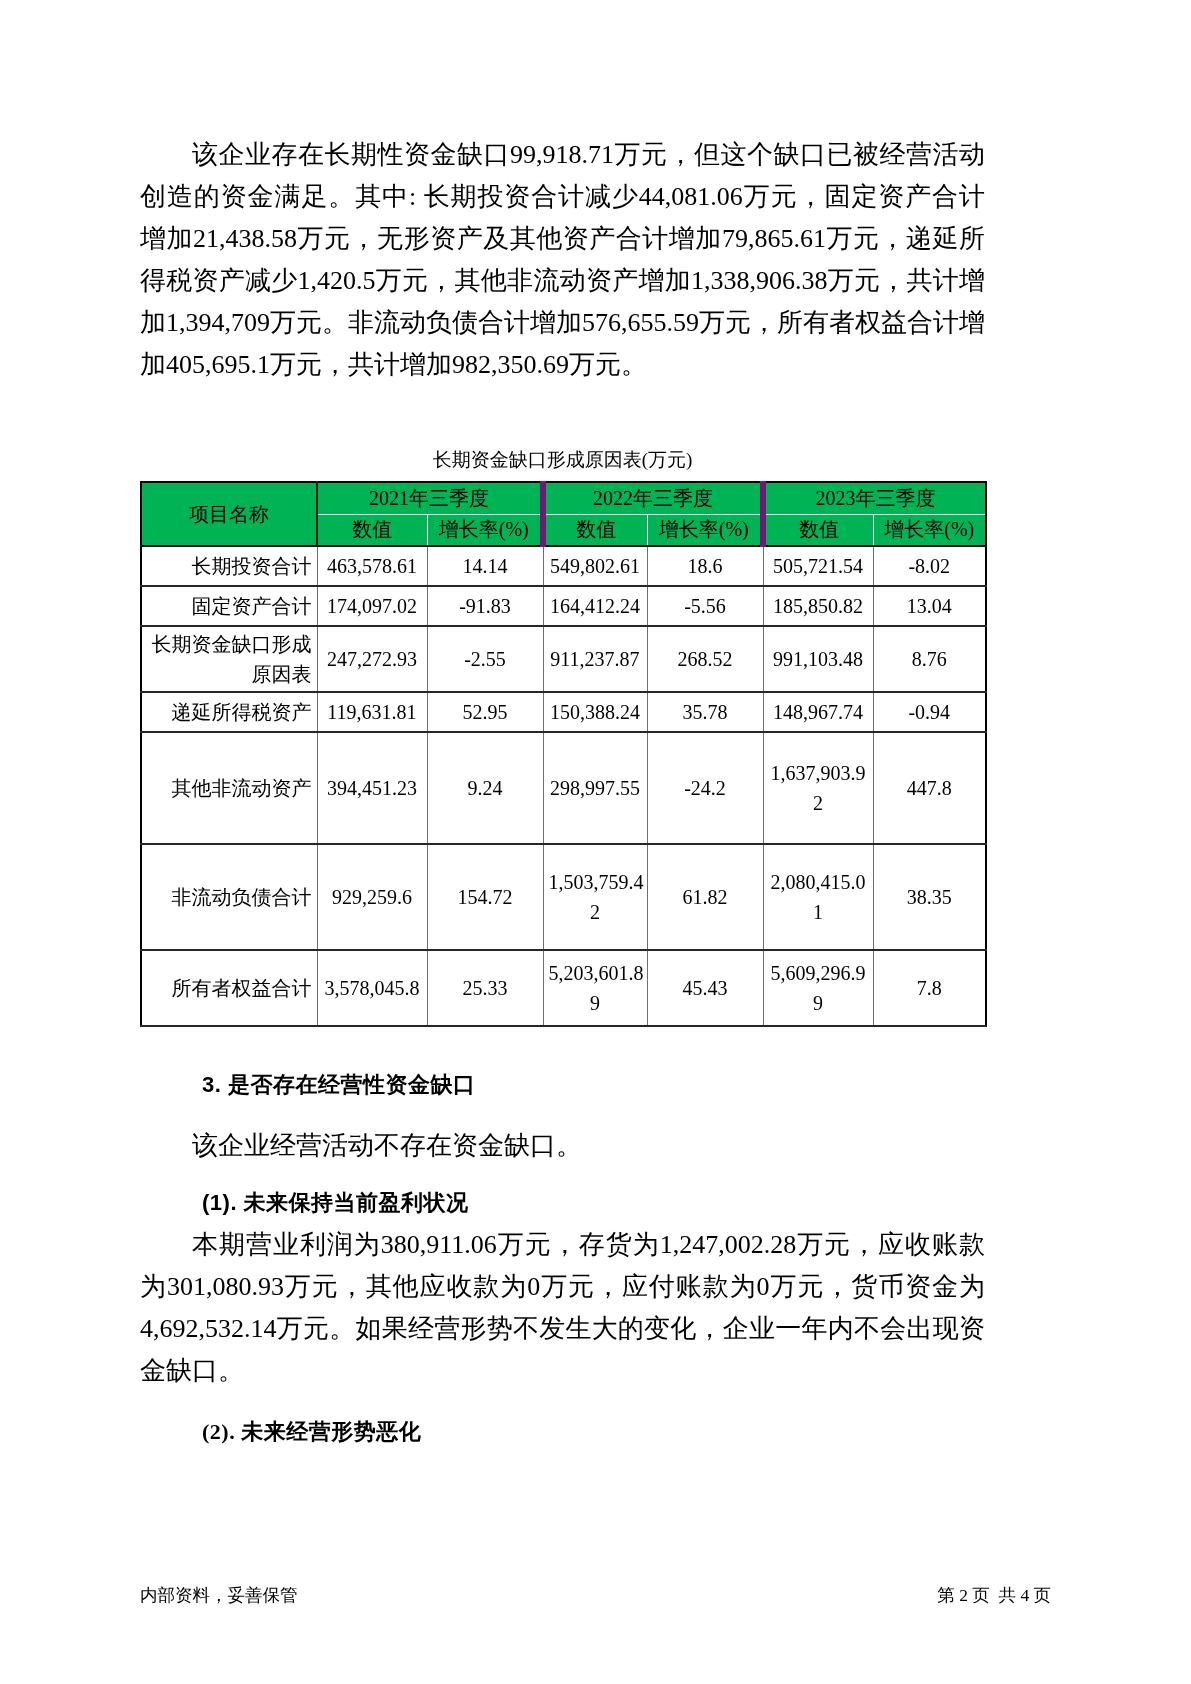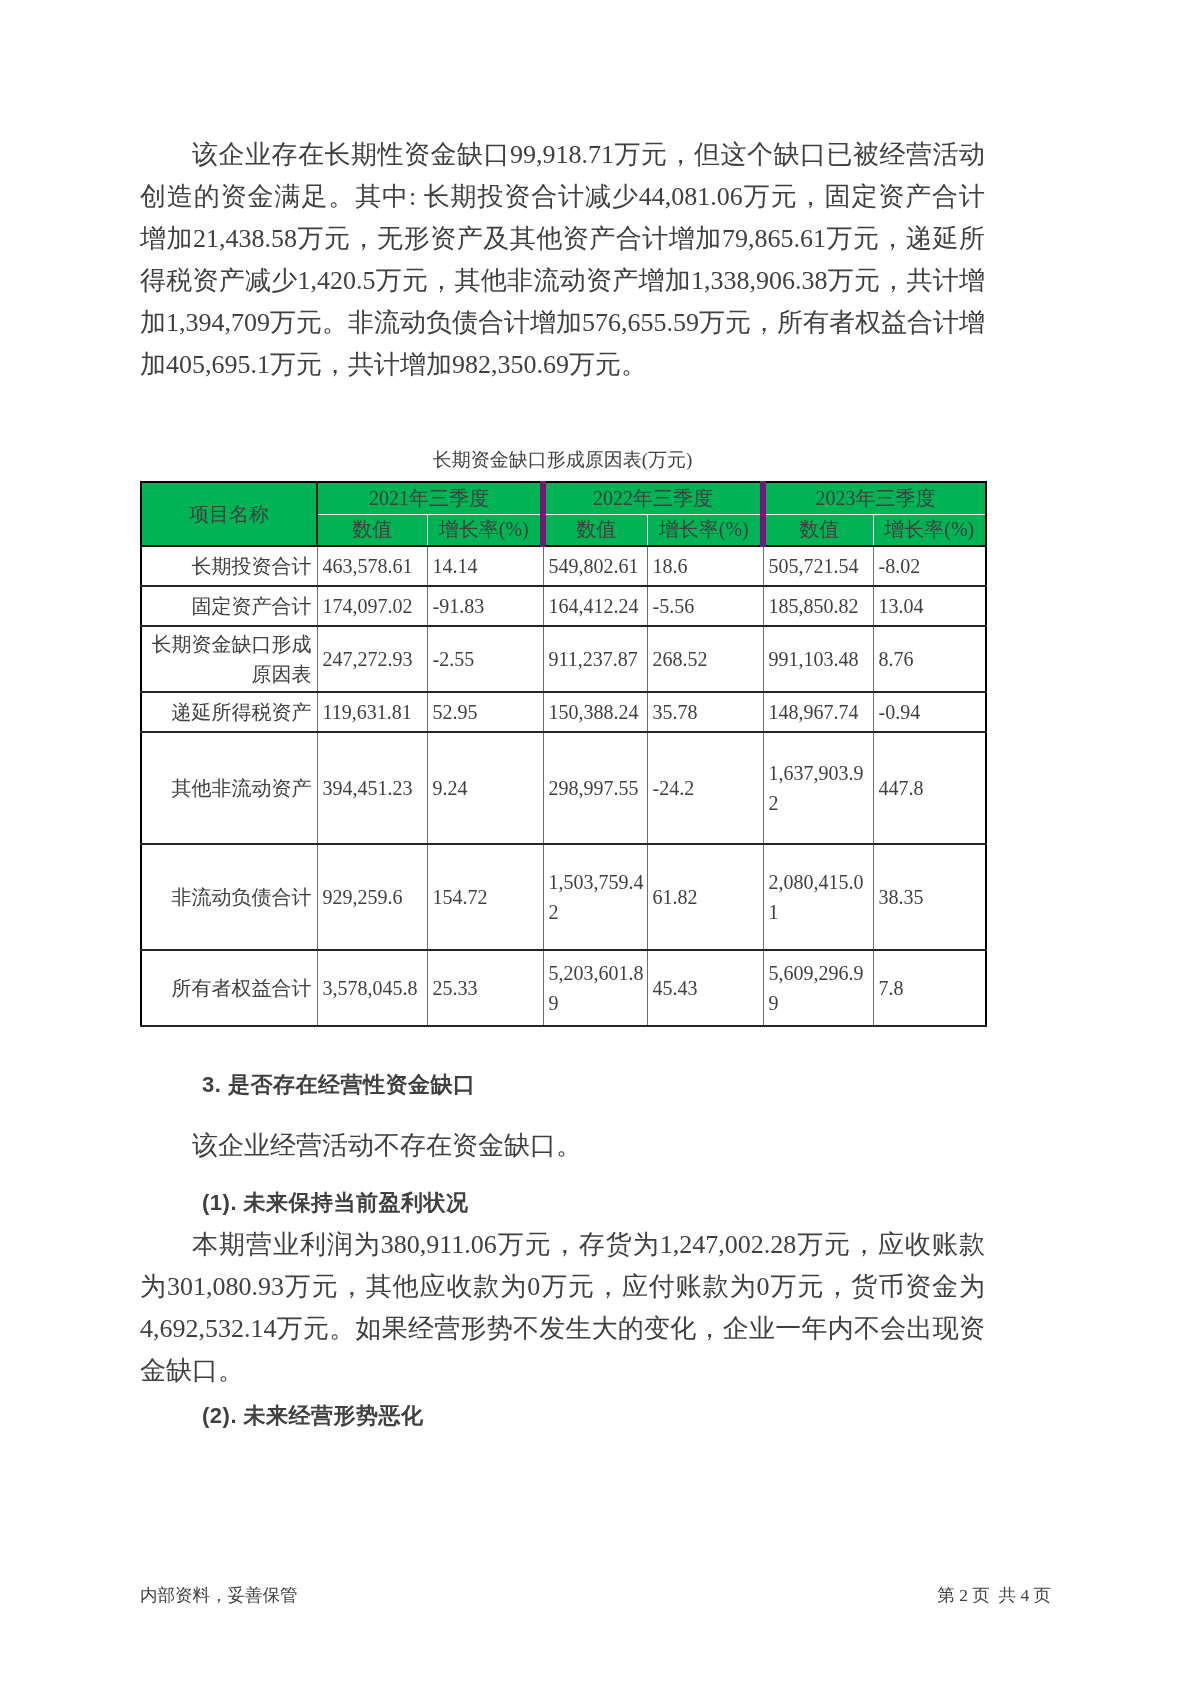--- a/index.html
+++ b/index.html
@@ -2,21 +2,21 @@
 <html><head>
 <meta charset="utf-8">
 <style>
   html,body { margin:0; padding:0; background:#ffffff; }
   .page {
     position: relative;
     width: 1191px;
     height: 1684px;
     background: #ffffff;
     font-family: "Liberation Serif", "DejaVu Serif", serif;
-    color: #404040;
+    color: #000000;
     overflow: hidden;
   }
   .content {
     position: absolute;
     left: 140px;
     top: 0;
     width: 845px;
   }
   .para {
     font-size: 26px;
@@ -63,21 +63,21 @@
     line-height: 30px;
     vertical-align: middle;
     padding: 2px 5px;
     border-left: 1.5px solid #6e6e6e;
     border-right: 1.5px solid #6e6e6e;
     border-top: 2px solid #262626;
     border-bottom: 2px solid #262626;
     overflow: hidden;
   }
   td.label { text-align: right; padding: 2px 8px 2px 10px; line-height: 28px; }
-  td.num   { text-align: left; white-space: pre-line; }
+  td.num   { text-align: center; white-space: pre-line; }
   td.vbottom { vertical-align: bottom; padding-bottom: 14px; }
 
   tr.h40  { height: 40px; }
   tr.h62  { height: 62px; }
   tr.h112 { height: 112px; }
   tr.h106 { height: 106px; }
   tr.h76  { height: 76px; }
 
   .hd {
     font-family: "Liberation Sans", "DejaVu Sans", sans-serif;
@@ -85,21 +85,21 @@
     font-size: 22px;
     line-height: 1.25;
     margin: 0 0 0 62px;
     letter-spacing: 0.5px;
   }
   .hd3  { margin-top: 44px; }
   .p3   { margin-top: 26px; }
   .hd4  { margin-top: 34px; }
   .hd41 { margin-top: 22px; }
   .p41  { margin-top: 8px; }
-  .hd42 { margin-top: 10px; }
+  .hd42 { margin-top: 26px; font-family: Liberation Serif, serif; }
 
   .footer {
     position: absolute;
     top: 1583px;
     left: 140px;
     right: 140px;
     display: flex;
     justify-content: space-between;
     font-size: 17.5px;
     line-height: 24px;

